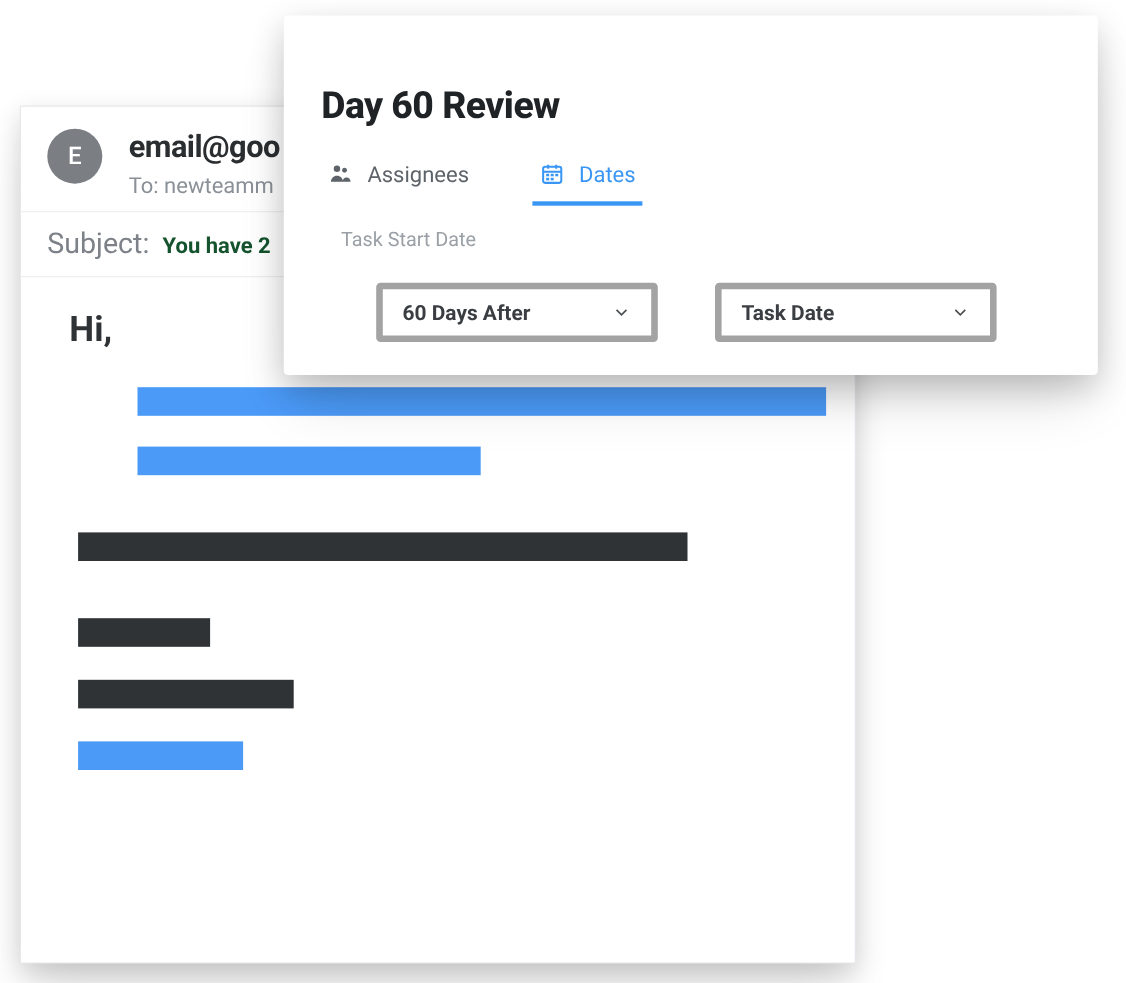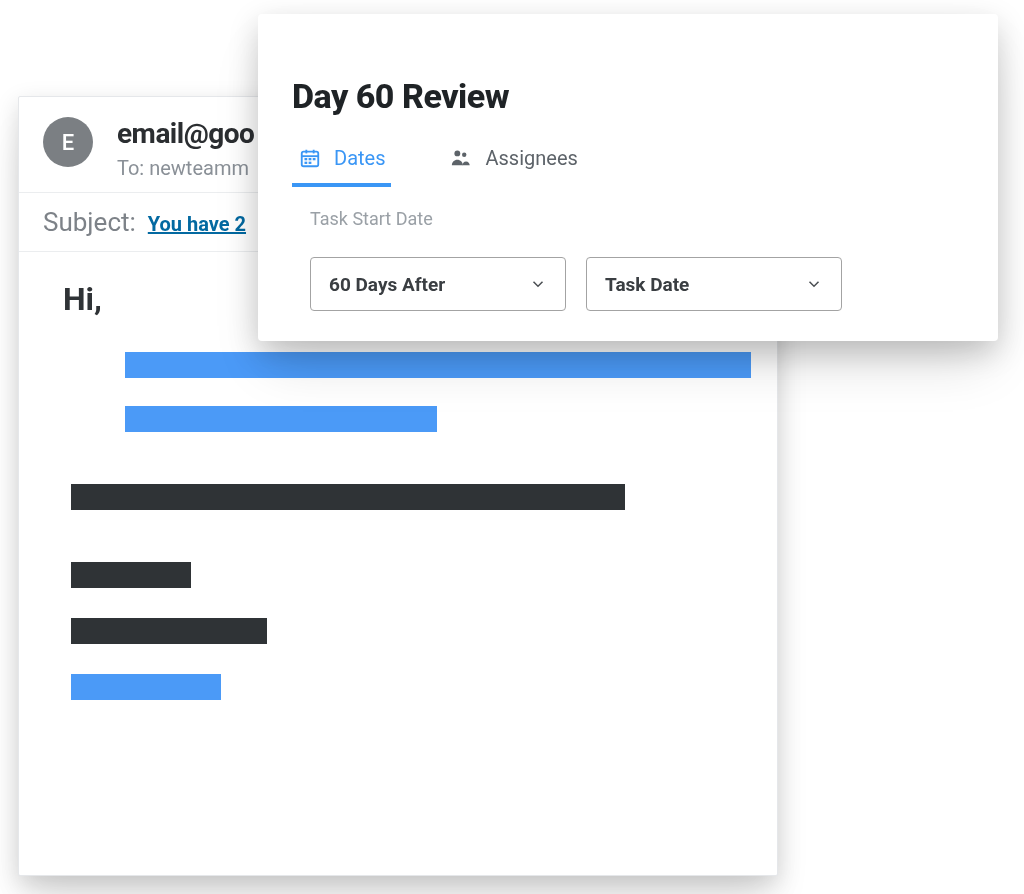--- a/index.html
+++ b/index.html
@@ -63,22 +63,21 @@
     gap: 12px;
     align-items: baseline;
   }
   .subject-label {
     font-size: 26px;
     color: #7d8288;
   }
   .subject-text {
     font-size: 20px;
     font-weight: 700;
-    color: #0369a1;
-    text-decoration: underline;
+    color: #14532d;
   }
   .email-body {
     padding: 28px 44px;
   }
   .greeting {
     font-size: 32px;
     font-weight: 700;
     color: #2f3336;
     margin-bottom: 34px;
   }
@@ -156,28 +155,29 @@
     margin-bottom: 28px;
   }
   .selects {
     display: flex;
     gap: 20px;
     padding-left: 18px;
   }
   .select {
     width: 256px;
     height: 54px;
-    border: 1px solid #a3a3a3;
+    border: 6px solid #a3a3a3;
     border-radius: 4px;
     display: flex;
     align-items: center;
     justify-content: space-between;
     padding: 0 18px;
     cursor: pointer;
     background: #fff;
+    margin-left: 32px;
   }
   .select-label {
     font-size: 19px;
     font-weight: 700;
     color: #3a3e42;
   }
   .chevron {
     width: 18px; height: 18px;
   }
   .chevron svg { width:18px; height:18px; stroke:#4a4e52; stroke-width:2; fill:none; }
@@ -210,49 +210,49 @@
       <div class="bar dark" style="width:196px; margin-left:8px; margin-top:30px;"></div>
       <div class="bar blue" style="width:150px; margin-left:8px; margin-top:30px;"></div>
     </div>
   </div>
 </div>
 
 <div class="modal">
   <div class="modal-title">Day 60 Review</div>
 
   <div class="tabs">
+    <div class="tab">
+      <span class="icon">
+        <svg viewBox="0 0 24 24" fill="#5d6369">
+            <circle cx="8" cy="7" r="3.2"></circle>
+            <circle cx="15.5" cy="8.5" r="2.4"></circle>
+            <path d="M2 20c0-3.3 2.7-6 6-6s6 2.7 6 6v0H2z"></path>
+            <path d="M13.5 20c0-2.2 1.6-4.3 4-4.3s4 2.1 4 4.3H13.5z"></path>
+          </svg>
+      </span>
+      <span>Assignees</span>
+    </div>
+
     <div class="tab active">
       <span class="icon">
         <svg viewBox="0 0 24 24" fill="#3a96f5">
             <rect x="3" y="5" width="18" height="16" rx="2" fill="none" stroke="#3a96f5" stroke-width="2"></rect>
             <line x1="3" y1="10" x2="21" y2="10" stroke="#3a96f5" stroke-width="2"></line>
             <line x1="8" y1="3" x2="8" y2="7" stroke="#3a96f5" stroke-width="2"></line>
             <line x1="16" y1="3" x2="16" y2="7" stroke="#3a96f5" stroke-width="2"></line>
             <rect x="6" y="12" width="3" height="2.5"></rect>
             <rect x="10.5" y="12" width="3" height="2.5"></rect>
             <rect x="15" y="12" width="3" height="2.5"></rect>
             <rect x="6" y="16" width="3" height="2.5"></rect>
             <rect x="10.5" y="16" width="3" height="2.5"></rect>
           </svg>
       </span>
       <span>Dates</span>
     </div>
 
-    <div class="tab">
-      <span class="icon">
-        <svg viewBox="0 0 24 24" fill="#5d6369">
-            <circle cx="8" cy="7" r="3.2"></circle>
-            <circle cx="15.5" cy="8.5" r="2.4"></circle>
-            <path d="M2 20c0-3.3 2.7-6 6-6s6 2.7 6 6v0H2z"></path>
-            <path d="M13.5 20c0-2.2 1.6-4.3 4-4.3s4 2.1 4 4.3H13.5z"></path>
-          </svg>
-      </span>
-      <span>Assignees</span>
-    </div>
-
   </div>
 
   <div class="section-label">Task Start Date</div>
 
   <div class="selects">
     <div class="select">
       <span class="select-label">60 Days After</span>
       <span class="chevron">
         <svg viewBox="0 0 24 24">
             <polyline points="6 9 12 15 18 9"></polyline>

